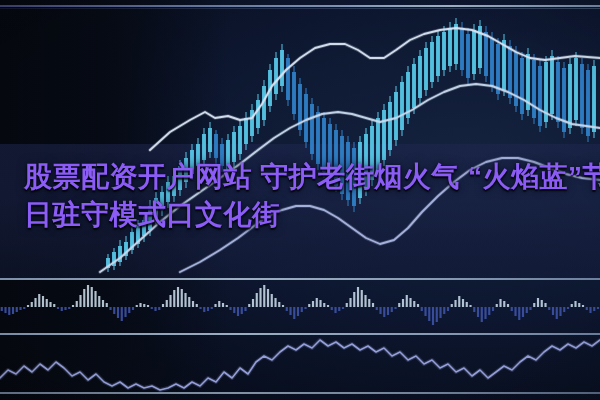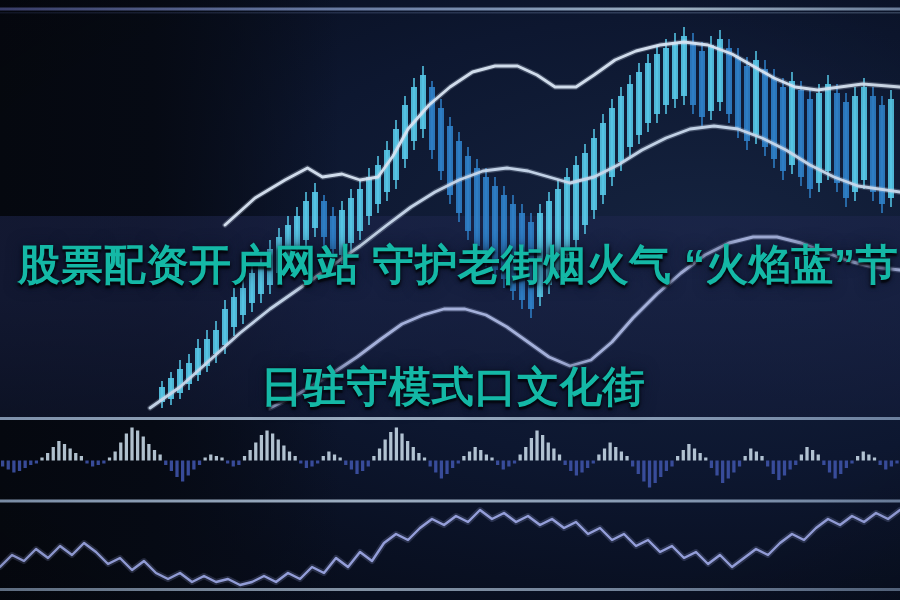--- a/index.html
+++ b/index.html
@@ -56,35 +56,34 @@
   }
   .sep.s1{top:278px;}
   .sep.s2{top:333px;}
   .sep.s3{top:392px;height:2px;opacity:.7;}
 
   
   .layer{position:absolute;left:0;top:0;width:600px;height:400px;}
 
   
   .headline{
-    position:absolute;left:4px;right:0;top:158px;
-    text-align:center;
-    color:#14b8a6;
+    position:absolute;left:16px;right:0;top:158px;
+    color:#8b5cf6;
     font-size:28px;
     font-weight:bold;
     line-height:38px;
     letter-spacing:.5px;
     text-shadow:
       0 1px 3px rgba(0,0,0,.85),
       0 0 10px rgba(10,18,40,.9),
       0 2px 1px rgba(0,0,0,.6);
     padding:0 8px;
   }
   .headline .l1{display:block;white-space:nowrap;}
-  .headline .l2{display:block;white-space:nowrap;margin-top:43px;}
+  .headline .l2{display:block;white-space:nowrap;}
 </style>
 </head>
 <body>
 
 <div id="stage">
 
   <div class="bg-base"></div>
   <div class="bg-leftdark"></div>
 
   <div class="top-rule"></div>

